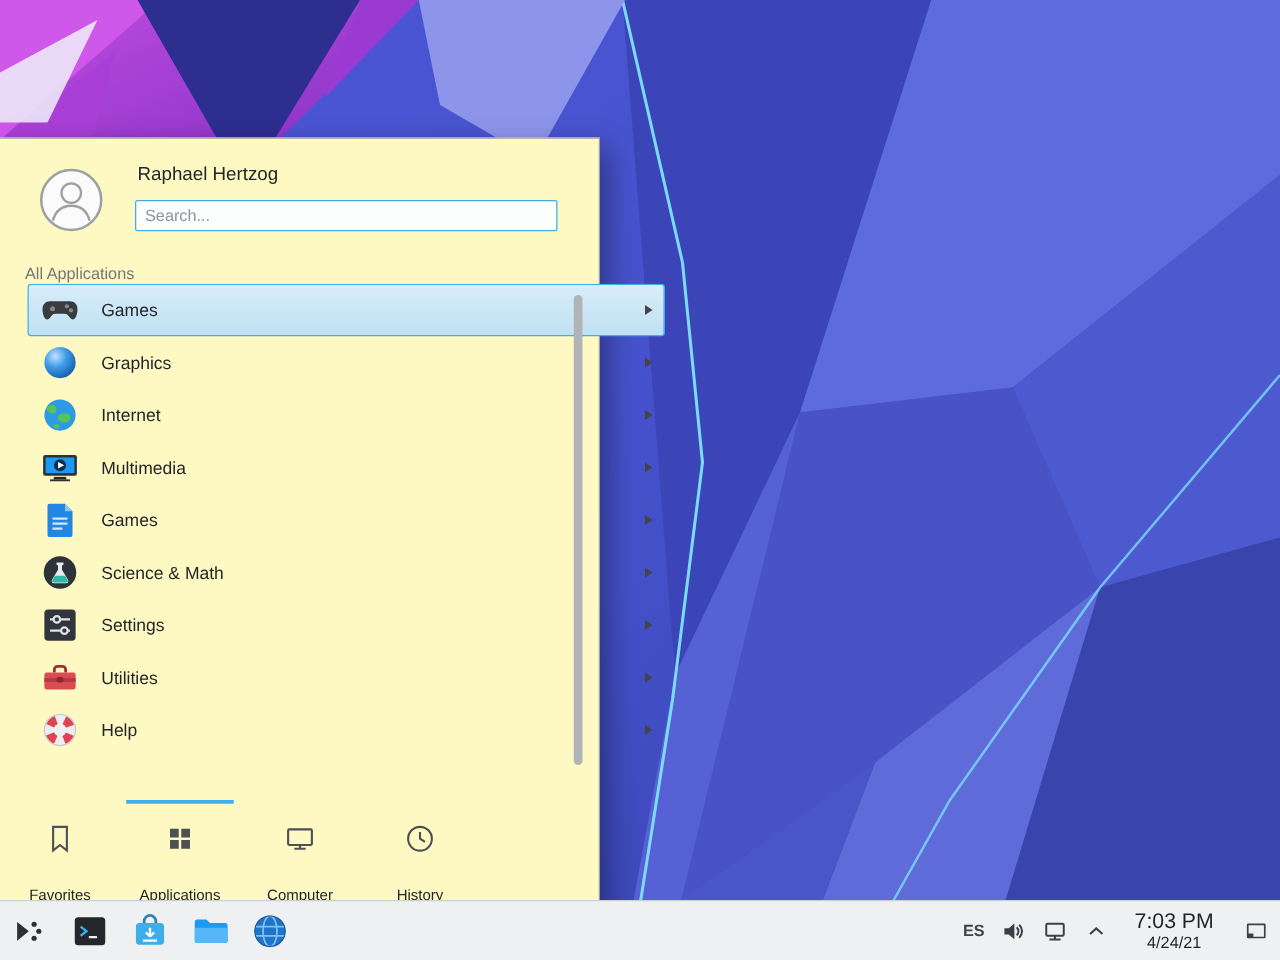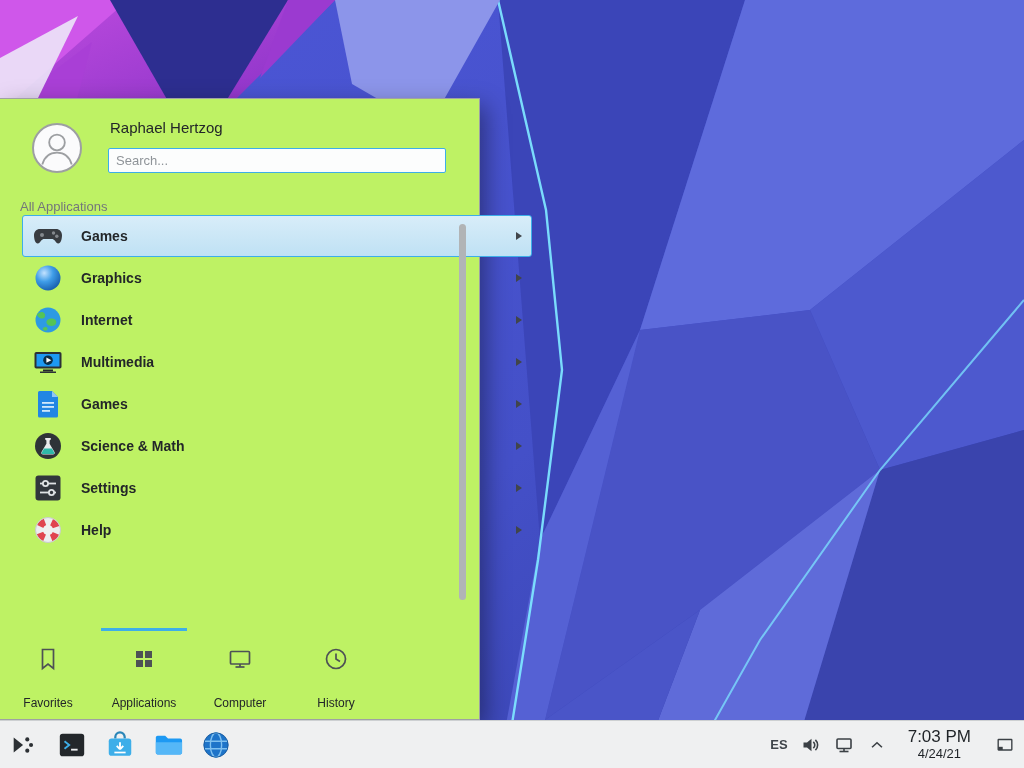--- a/index.html
+++ b/index.html
@@ -3,39 +3,39 @@
 <meta charset="utf-8">
 <style>
   * { margin:0; padding:0; box-sizing:border-box; }
   html,body { width:1024px; height:768px; overflow:hidden; }
   body { font-family:"Liberation Sans", sans-serif; }
   #screen { position:relative; width:1024px; height:768px; overflow:hidden; background:#3a44b2; user-select:none; }
   #wallpaper { position:absolute; inset:0; width:100%; height:100%; display:block; }
 
   
   #launcher {
-    position:absolute; left:0; top:98px; width:480px; height:622px;
-    background:#bef264; border:1px solid #9fa1a4; border-left:none;
+    position:absolute; left:0; top:110px; width:480px; height:622px;
+    background:#fef9c3; border:1px solid #9fa1a4; border-left:none;
     box-shadow:6px 8px 22px rgba(0,0,0,.38);
   }
   .avatar {
     position:absolute; left:32px; top:24px; width:50px; height:50px;
     border:2px solid #9d9fa2; border-radius:50%; background:#fbfbfc;
     display:flex; align-items:center; justify-content:center;
   }
   .user-name { position:absolute; left:110px; top:20px; font-size:15px; color:#232629; }
   .search {
     position:absolute; left:108px; top:49px; width:338px; height:25px;
     border:1px solid #3daee9; border-radius:2px; background:#fcfdfd;
     font-family:Liberation Sans, sans-serif; font-size:13px; color:#232629; padding:0 7px; outline:none;
   }
   .search::placeholder { color:#8f9499; }
   .section-label { position:absolute; left:20px; top:100px; font-size:13px; color:#73777b; }
 
-  .list { position:absolute; left:0; top:116px; width:568px; height:414px; overflow:hidden;font-weight:bold; }
+  .list { position:absolute; left:0; top:116px; width:568px; height:414px; overflow:hidden; }
   .row {
     height:42px; margin:0 36px 0 22px; border:1px solid transparent; border-radius:3px;
     display:flex; align-items:center; gap:17px; padding:0 9px; cursor:default;
   }
   .row.selected { background:linear-gradient(#d8edf9,#bfe1f4); border-color:#3daee9; }
   .cat-icon { width:32px; height:32px; flex:0 0 32px; display:flex; }
   .cat-icon svg { width:32px; height:32px; }
   .cat-label { font-size:14px; color:#232629; }
   .arrow { margin-left:auto; width:0; height:0; border-left:6px solid #41454a; border-top:4.5px solid transparent; border-bottom:4.5px solid transparent; }
 
@@ -208,20 +208,32 @@
               <circle cx="13.5" cy="11.5" r="2.6" fill="#31363c" stroke="#dfe2e5" stroke-width="1.8"></circle>
               <line x1="8" y1="20.5" x2="24" y2="20.5" stroke="#dfe2e5" stroke-width="1.8"></line>
               <circle cx="19.5" cy="20.5" r="2.6" fill="#31363c" stroke="#dfe2e5" stroke-width="1.8"></circle>
             </svg>
         </span>
         <span class="cat-label">Settings</span>
         <span class="arrow"></span>
       </div>
 
 
+      <div class="row">
+        <span class="cat-icon">
+          <svg viewBox="0 0 32 32">
+              <path d="M11.5 12V9.5A2.5 2.5 0 0 1 14 7h4a2.5 2.5 0 0 1 2.5 2.5V12" fill="none" stroke="#9c2f38" stroke-width="2.2"></path>
+              <rect x="3.5" y="12" width="25" height="13.5" rx="2" fill="#dc4a52"></rect>
+              <rect x="3.5" y="16.5" width="25" height="3" fill="#b03a42"></rect>
+              <rect x="13.5" y="15.5" width="5" height="4.5" rx="1" fill="#8d262e"></rect>
+            </svg>
+        </span>
+        <span class="cat-label">Utilities</span>
+        <span class="arrow"></span>
+      </div>
 
       <div class="row">
         <span class="cat-icon">
           <svg viewBox="0 0 32 32">
               <circle cx="16" cy="16" r="12.5" fill="#eceef0"></circle>
               <circle cx="16" cy="16" r="8.5" fill="none" stroke="#e04450" stroke-width="7" stroke-dasharray="6.67 6.68" transform="rotate(23 16 16)"></circle>
               <circle cx="16" cy="16" r="5" fill="#eff0f1"></circle>
               <circle cx="16" cy="16" r="12.5" fill="none" stroke="#c9ccce" stroke-width="1"></circle>
             </svg>
         </span>

